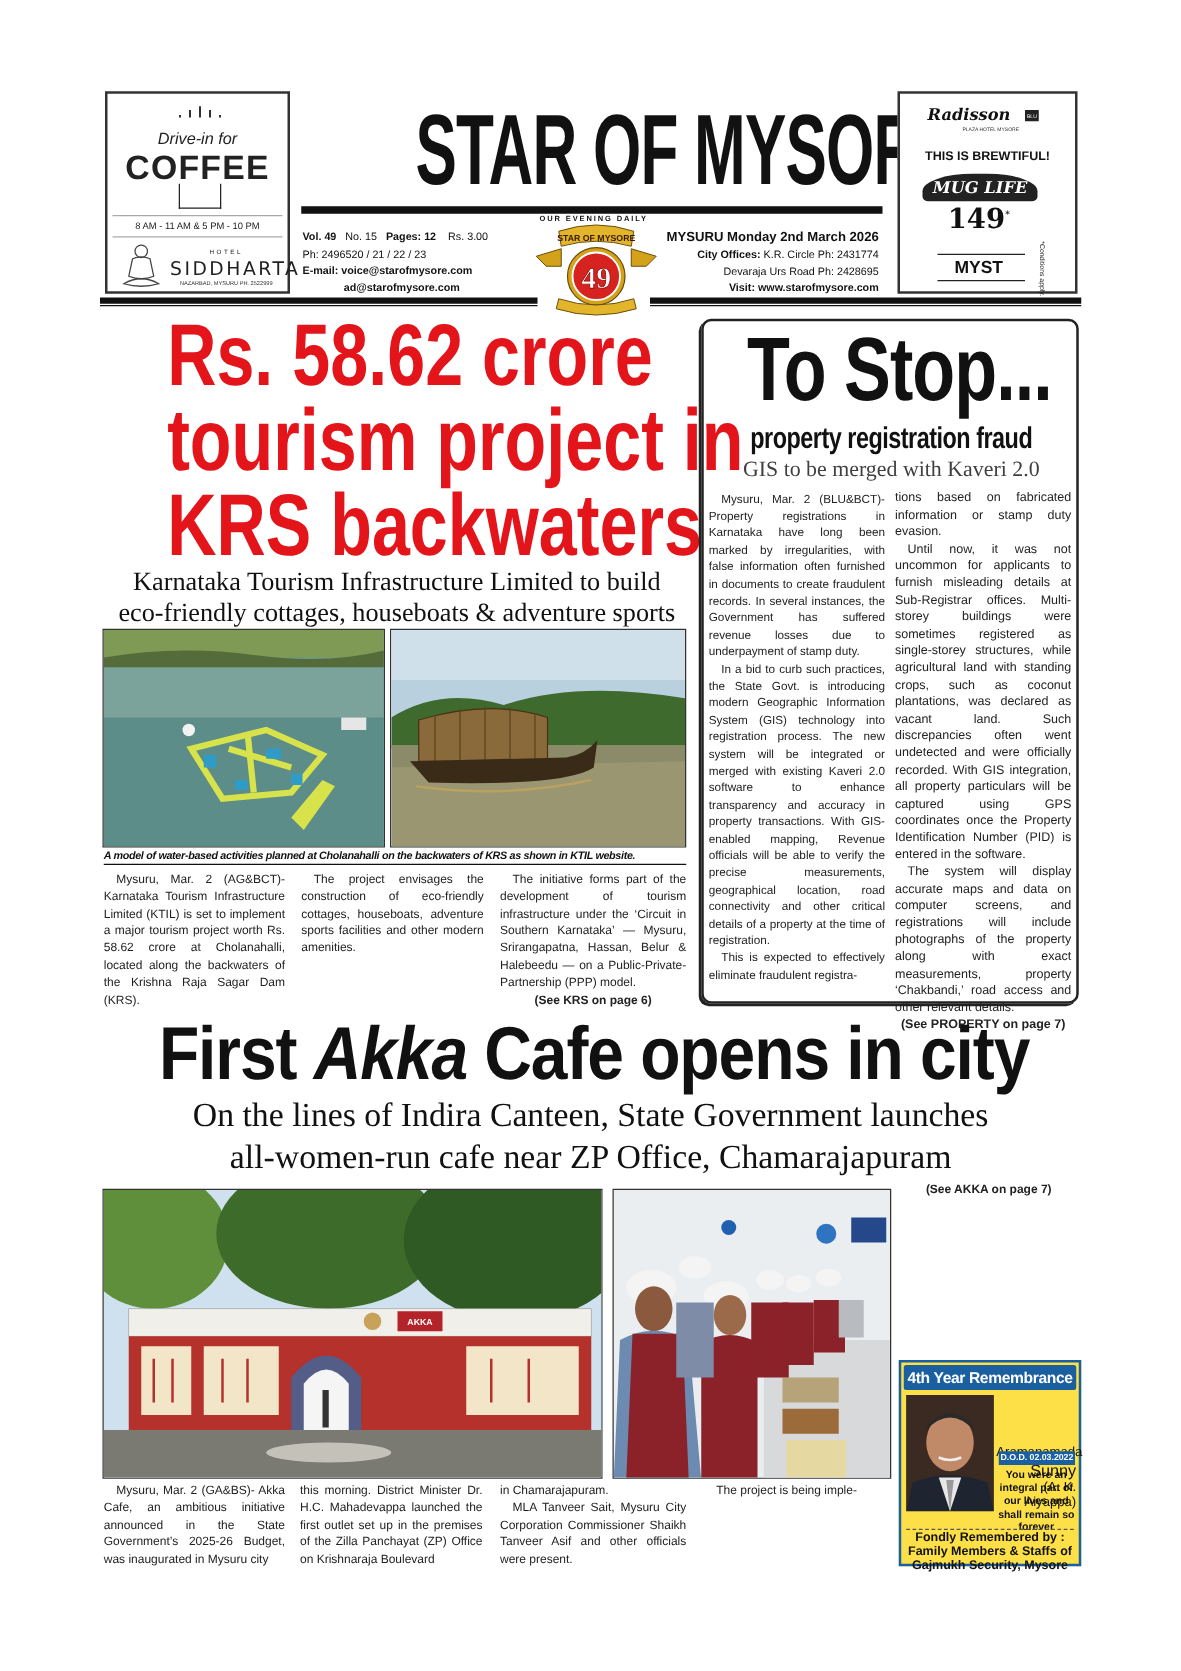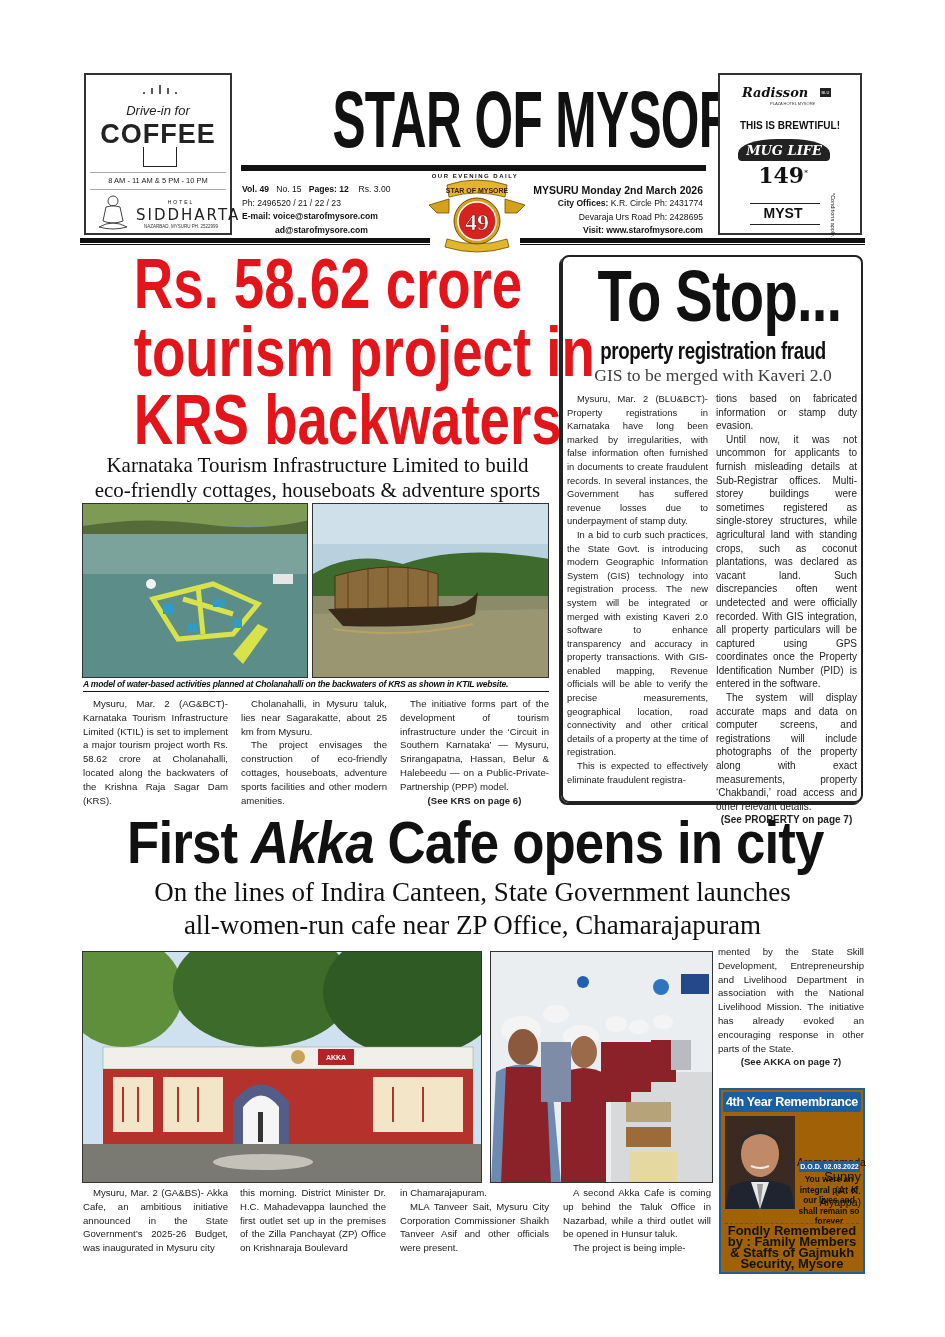--- a/index.html
+++ b/index.html
@@ -74,28 +74,28 @@
   .akka-sub { left: 80px; top: 876px; width: 785px; text-align: center; font-family: "Liberation Serif", serif; font-size: 27px; line-height: 33px; }
   .photo-cafe { left: 82px; top: 951px; width: 400px; height: 232px; border: 1px solid #333; overflow: hidden; }
   .photo-women { left: 490px; top: 951px; width: 223px; height: 232px; border: 1px solid #333; overflow: hidden; }
   .akka-c1 { left: 83px; top: 1186px; width: 145px; }
   .akka-c2 { left: 240px; top: 1186px; width: 146px; }
   .akka-c3 { left: 400px; top: 1186px; width: 149px; }
   .akka-c4 { left: 563px; top: 1186px; width: 148px; }
   .akka-c5 { left: 718px; top: 945px; width: 146px; }
 
   
-  .remem { left: 719px; top: 1088px; width: 146px; height: 186px; border: 2px solid #1a5fa0; background: #a16207; }
+  .remem { left: 719px; top: 1088px; width: 146px; height: 165px; border: 2px solid #1a5fa0; background: #fde047; }
   .remem .hdr { position: absolute; left: 2px; right: 2px; top: 2px; height: 20px; background: #1a5fa0; color: #fff; font-weight: bold; font-size: 12.5px; line-height: 20px; text-align: center; border-radius: 2px; letter-spacing: -0.3px; }
   .remem .portrait { position: absolute; left: 4px; top: 26px; width: 70px; height: 93px; overflow: hidden; background: #2a2a2a; }
   .remem .name { position: absolute; left: 76px; right: 2px; top: 25px; text-align: right; font-weight: normal; font-size: 10.5px; line-height: 12.5px; margin-top: 41px; }
   .remem .dod { position: absolute; left: 78px; right: 3px; top: 71px; height: 11px; background: #1a5fa0; color: #fff; font-size: 7px; font-weight: bold; text-align: center; line-height: 11px; }
   .remem .msg { position: absolute; left: 76px; right: 2px; top: 84px; text-align: center; font-size: 8.4px; font-weight: bold; line-height: 10.5px; }
   .remem .dash { position: absolute; left: 4px; right: 4px; top: 133px; border-top: 1px dashed #555; }
-  .remem .foot { position: absolute; left: 2px; right: 2px; top: 135px; text-align: center; font-size: 13px; font-weight: bold; line-height: 11px; }
+  .remem .foot { position: absolute; left: 2px; right: 2px; top: 135px; text-align: center; font-size: 10px; font-weight: bold; line-height: 11px; }
 </style>
 </head>
 <body>
 
 <div class="abs ad-left">
   <svg class="steam" viewBox="0 0 44 12">
     <line x1="6" y1="9" x2="6" y2="11" stroke="#222" stroke-width="1.5"></line>
     <line x1="14" y1="5" x2="14" y2="11" stroke="#222" stroke-width="1.5"></line>
     <line x1="22" y1="2" x2="22" y2="11" stroke="#222" stroke-width="1.5"></line>
     <line x1="30" y1="5" x2="30" y2="11" stroke="#222" stroke-width="1.5"></line>
@@ -220,21 +220,20 @@
     <path d="M15 105 L140 102 Q155 100 165 88 L162 110 Q140 125 30 122 Z" fill="#3a2a18"></path>
     <path d="M20 125 Q90 135 160 120" stroke="#c8a45a" stroke-width="2" fill="none" opacity="0.7"></path>
   </svg>
 </div>
 <div class="abs caption">A model of water-based activities planned at Cholanahalli on the backwaters of KRS as shown in KTIL website.</div>
 
 <div class="abs col krs-c1">
   <p>Mysuru, Mar. 2 (AG&amp;BCT)- Karnataka Tourism Infrastructure Limited (KTIL) is set to implement a major tourism project worth Rs. 58.62 crore at Cholanahalli, located along the backwaters of the Krishna Raja Sagar Dam (KRS).</p>
 </div>
 <div class="abs col krs-c2">
-  <p>Cholanahalli, in Mysuru taluk, lies near Sagarakatte, about 25 km from Mysuru.</p>
   <p>The project envisages the construction of eco-friendly cottages, houseboats, adventure sports facilities and other modern amenities.</p>
 </div>
 <div class="abs col krs-c3">
   <p>The initiative forms part of the development of tourism infrastructure under the ‘Circuit in Southern Karnataka’ — Mysuru, Srirangapatna, Hassan, Belur &amp; Halebeedu — on a Public-Private-Partnership (PPP) model.</p>
   <p class="see">(See KRS on page 6)</p>
 </div>
 
 <div class="abs prop-box"></div>
 <div class="abs prop-h1">To Stop...</div>
 <div class="abs prop-h2">property registration fraud</div>
@@ -331,25 +330,23 @@
   <p>Mysuru, Mar. 2 (GA&amp;BS)- Akka Cafe, an ambitious initiative announced in the State Government’s 2025-26 Budget, was inaugurated in Mysuru city</p>
 </div>
 <div class="abs col akka-c2">
   <p style="text-indent:0">this morning. District Minister Dr. H.C. Mahadevappa launched the first outlet set up in the premises of the Zilla Panchayat (ZP) Office on Krishnaraja Boulevard</p>
 </div>
 <div class="abs col akka-c3">
   <p style="text-indent:0">in Chamarajapuram.</p>
   <p>MLA Tanveer Sait, Mysuru City Corporation Commissioner Shaikh Tanveer Asif and other officials were present.</p>
 </div>
 <div class="abs col akka-c4">
-  <p>A second Akka Cafe is coming up behind the Taluk Office in Nazarbad, while a third outlet will be opened in Hunsur taluk.</p>
   <p>The project is being imple-</p>
 </div>
 <div class="abs col akka-c5">
-  <p style="text-indent:0">mented by the State Skill Development, Entrepreneurship and Livelihood Department in association with the National Livelihood Mission. The initiative has already evoked an encouraging response in other parts of the State.</p>
   <p class="see">(See AKKA on page 7)</p>
 </div>
 
 <div class="abs remem">
   <div class="hdr">4th Year Remembrance</div>
   <div class="portrait">
     <svg width="70" height="93" viewBox="0 0 70 93">
       <rect width="70" height="93" fill="#3a2a22"></rect>
       <ellipse cx="35" cy="38" rx="19" ry="23" fill="#c08a68"></ellipse>
       <path d="M16 28 Q35 8 54 28 Q52 18 35 14 Q18 18 16 28 Z" fill="#2a2a2a"></path>

